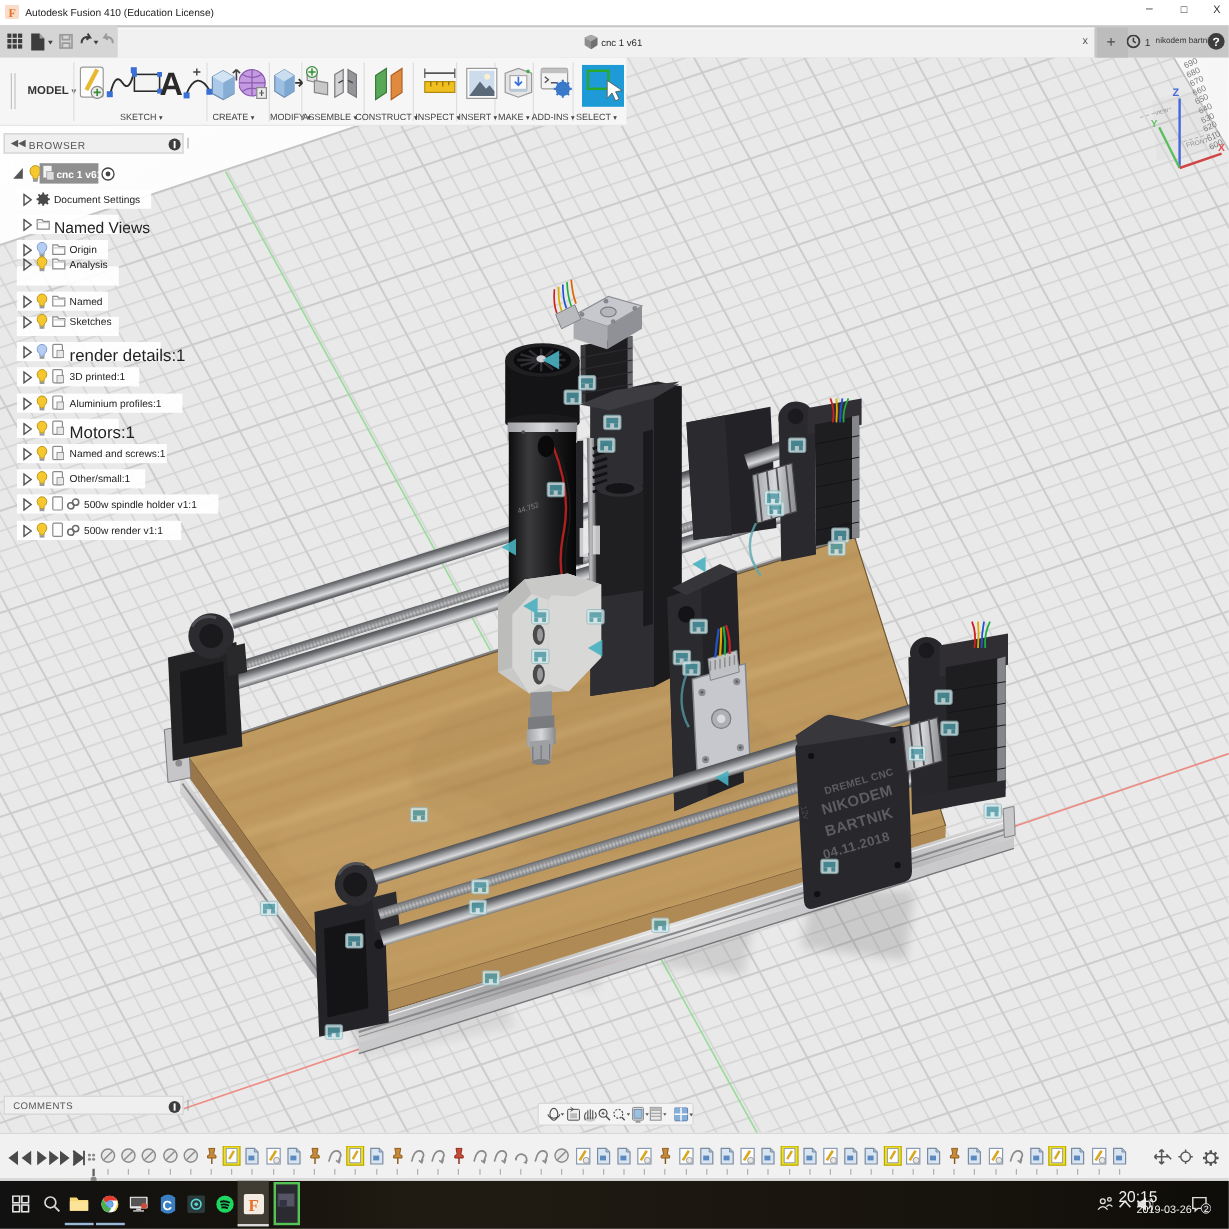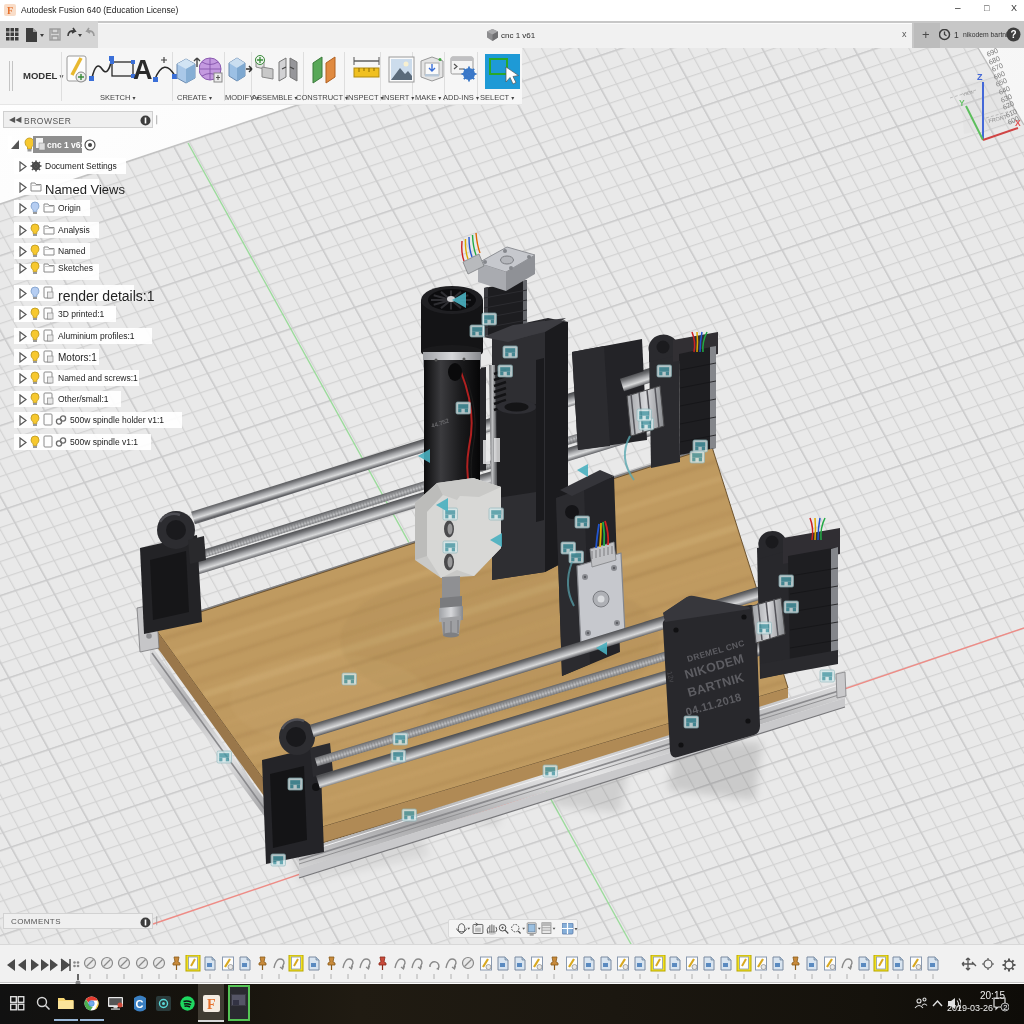--- a/index.html
+++ b/index.html
@@ -600,21 +600,21 @@
 <line x1="986" y1="118" x2="1014" y2="110" stroke="#999" stroke-width="0.8" stroke-dasharray="3,2" opacity="0.7"></line>
 <text x="989" y="123" font-size="5.5" fill="#909090" transform="rotate(-14 989 123)">FRONT</text>
 <text x="963" y="96" font-size="4.5" fill="#9a9a9a" transform="rotate(-14 963 96)">VIEW</text>
 </g>
     </svg>
 <div class="abs" style="left:0;top:0;width:1024px;height:21px;background:#ffffff">
 <svg class="abs" style="left:4px;top:4px" width="12" height="12">
         <rect width="12" height="12" rx="2" fill="#f9ddc8"></rect>
         <text x="3" y="10" font-size="10" font-weight="bold" fill="#e5702c" font-family="Liberation Serif">F</text>
       </svg>
-<div class="abs" style="left:21px;top:5px;font-size:8.5px;color:#222">Autodesk Fusion 640 (Education License)</div>
+<div class="abs" style="left:21px;top:5px;font-size:8.5px;color:#222">Autodesk Fusion 410 (Education License)</div>
 <div class="abs" style="left:955px;top:2px;font-size:10px;color:#333">–</div>
 <div class="abs" style="left:984px;top:3px;font-size:9px;color:#333">□</div>
 <div class="abs" style="left:1011px;top:3px;font-size:9px;color:#333">X</div>
 </div>
 <div class="abs" style="left:0;top:21px;width:1024px;height:27px;background:#c7c7c7">
 <div class="abs" style="left:0;top:0;width:98px;height:27px;background:#d5d5d5"></div>
 <svg class="abs" style="left:6px;top:6px" width="90" height="16">
  <g fill="#3d3d3d">
   <rect x="0" y="1" width="3.5" height="3.5"></rect>
           <rect x="4.5" y="1" width="3.5" height="3.5"></rect>
@@ -845,21 +845,21 @@
         <path d="M5,1 a4,4 0 0 1 4,4 q0,2.6 -2.2,4 l0,1.8 -3.6,0 0,-1.8 Q1,7.6 1,5 A4,4 0 0 1 5,1 Z" fill="#b5cdf2" stroke="#7a9cc8" stroke-width="0.8"></path>
         <rect x="3" y="11" width="4" height="2" fill="#999"></rect>
       </svg>
       <svg class="abs" style="left:29px;top:2px" width="12" height="11">
         <path d="M1,2 l4,0 1,1.5 5,0 0,6.5 -10,0 z" fill="#fdfdfd" stroke="#8a8a8a"></path>
         <path d="M1,4.5 l10,0" stroke="#c8c8c8"></path>
       </svg>
       <div class="abs" style="left:44px;top:3px;font-size:8.5px;color:#222;white-space:nowrap">Origin</div>
     </div>
     <div class="abs" style="left:14px;top:222px;width:85px;height:16px;background:rgba(255,255,255,0.92)"></div>
-    <div class="abs" style="left:14px;top:222px;width:62px;height:16px">
+    <div class="abs" style="left:14px;top:212px;width:62px;height:16px">
       <svg class="abs" style="left:5px;top:3px" width="8" height="11">
         <path d="M1,1 L7,5.5 L1,10 Z" fill="none" stroke="#555" stroke-width="1.2"></path>
       </svg>
       <svg class="abs" style="left:16px;top:1px" width="10" height="14">
         <path d="M5,1 a4,4 0 0 1 4,4 q0,2.6 -2.2,4 l0,1.8 -3.6,0 0,-1.8 Q1,7.6 1,5 A4,4 0 0 1 5,1 Z" fill="#f7c82e" stroke="#b8941a" stroke-width="0.8"></path>
         <rect x="3" y="11" width="4" height="2" fill="#999"></rect>
       </svg>
       <svg class="abs" style="left:29px;top:2px" width="12" height="11">
         <path d="M1,2 l4,0 1,1.5 5,0 0,6.5 -10,0 z" fill="#fdfdfd" stroke="#8a8a8a"></path>
         <path d="M1,4.5 l10,0" stroke="#c8c8c8"></path>
@@ -947,21 +947,21 @@
         <path d="M1,1 L7,5.5 L1,10 Z" fill="none" stroke="#555" stroke-width="1.2"></path>
       </svg>
       <svg class="abs" style="left:16px;top:1px" width="10" height="14">
         <path d="M5,1 a4,4 0 0 1 4,4 q0,2.6 -2.2,4 l0,1.8 -3.6,0 0,-1.8 Q1,7.6 1,5 A4,4 0 0 1 5,1 Z" fill="#f7c82e" stroke="#b8941a" stroke-width="0.8"></path>
         <rect x="3" y="11" width="4" height="2" fill="#999"></rect>
       </svg>
       <svg class="abs" style="left:29px;top:1px" width="11" height="13">
         <rect x="1" y="1" width="8" height="11" rx="1" fill="#fdfdfd" stroke="#8a8a8a"></rect>
         <rect x="4.5" y="6" width="5.5" height="6" fill="#e8e8e8" stroke="#8a8a8a" stroke-width="0.7"></rect>
       </svg>
-      <div class="abs" style="left:44px;top:3px;font-size:10px;color:#222;white-space:nowrap">Motors:1</div>
+      <div class="abs" style="left:44px;top:3px;font-size:14px;color:#222;white-space:nowrap">Motors:1</div>
     </div>
     <div class="abs" style="left:14px;top:370px;width:125px;height:16px;background:rgba(255,255,255,0.92)"></div>
     <div class="abs" style="left:14px;top:370px;width:125px;height:16px">
       <svg class="abs" style="left:5px;top:3px" width="8" height="11">
         <path d="M1,1 L7,5.5 L1,10 Z" fill="none" stroke="#555" stroke-width="1.2"></path>
       </svg>
       <svg class="abs" style="left:16px;top:1px" width="10" height="14">
         <path d="M5,1 a4,4 0 0 1 4,4 q0,2.6 -2.2,4 l0,1.8 -3.6,0 0,-1.8 Q1,7.6 1,5 A4,4 0 0 1 5,1 Z" fill="#f7c82e" stroke="#b8941a" stroke-width="0.8"></path>
         <rect x="3" y="11" width="4" height="2" fill="#999"></rect>
       </svg>
@@ -1017,21 +1017,21 @@
       </svg>
       <svg class="abs" style="left:29px;top:1px" width="10" height="13">
         <rect x="1" y="1" width="8" height="11" rx="1" fill="#fdfdfd" stroke="#8a8a8a"></rect>
       </svg>
       <svg class="abs" style="left:41px;top:2px" width="12" height="11">
         <g fill="none" stroke="#6a6a6a" stroke-width="1.3">
           <circle cx="4" cy="7.5" r="2.6"></circle>
           <circle cx="8" cy="4.5" r="2.6"></circle>
         </g>
       </svg>
-      <div class="abs" style="left:56px;top:3px;font-size:8.5px;color:#222;white-space:nowrap">500w spindle v1:1</div>
+      <div class="abs" style="left:56px;top:3px;font-size:8.5px;color:#222;white-space:nowrap">500w render v1:1</div>
     </div>
 <div class="abs" style="left:3px;top:913px;width:150px;height:16px;background:#efefef;border:1px solid #d2d2d2">
 <div class="abs" style="left:7px;top:3px;font-size:8px;color:#555;letter-spacing:0.4px">COMMENTS</div>
 <svg class="abs" style="left:136px;top:2.5px" width="11" height="11">
         <circle cx="5.5" cy="5.5" r="5" fill="#3d3d3d"></circle>
         <rect x="4.7" y="2.5" width="1.6" height="6" fill="#fff"></rect>
       </svg>
 <div class="abs" style="left:149px;top:1px;font-size:9px;color:#999">❘</div>
 </div>
 <div class="abs" style="left:448px;top:919px;width:130px;height:19px;background:#f4f4f4;border:1px solid #d8d8d8;border-radius:2px"></div>
@@ -1471,20 +1471,20 @@
         <circle cx="10.5" cy="2.5" r="1.5"></circle>
         <path d="M8,8.5 q2.5,-3 5,0"></path>
       </svg>
       <svg class="abs" style="left:932px;top:15px" width="11" height="9">
         <path d="M1,7 l4.5,-5 4.5,5" fill="none" stroke="#e0e0e0" stroke-width="1.4"></path>
       </svg>
       <svg class="abs" style="left:947px;top:13px" width="14" height="13">
         <path d="M1,4 l3,0 4,-3 0,11 -4,-3 -3,0 z" fill="#e0e0e0"></path>
         <path d="M10,3.5 q3,3.5 0,7 M12,1.5 q4.5,5.5 0,11" stroke="#e0e0e0" fill="none" stroke-width="1.1"></path>
       </svg>
-      <div class="abs" style="left:980px;top:6px;font-size:10px;color:#f0f0f0">20:15</div>
+      <div class="abs" style="left:932px;top:6px;font-size:13px;color:#f0f0f0">20:15</div>
       <div class="abs" style="left:947px;top:19px;font-size:9px;color:#f0f0f0">2019-03-26</div>
       <svg class="abs" style="left:993px;top:12px" width="16" height="16">
         <path d="M1,2 h11 v9 h-7 l-2,2 0,-2 -2,0 z" fill="none" stroke="#e0e0e0" stroke-width="1.2"></path>
         <circle cx="12" cy="11" r="4" fill="#1a1a1a" stroke="#e0e0e0" stroke-width="0.8"></circle>
         <text x="10.2" y="13.8" font-size="7.5" fill="#fff">2</text>
       </svg>
     </div>
 </div>
 </body></html>

